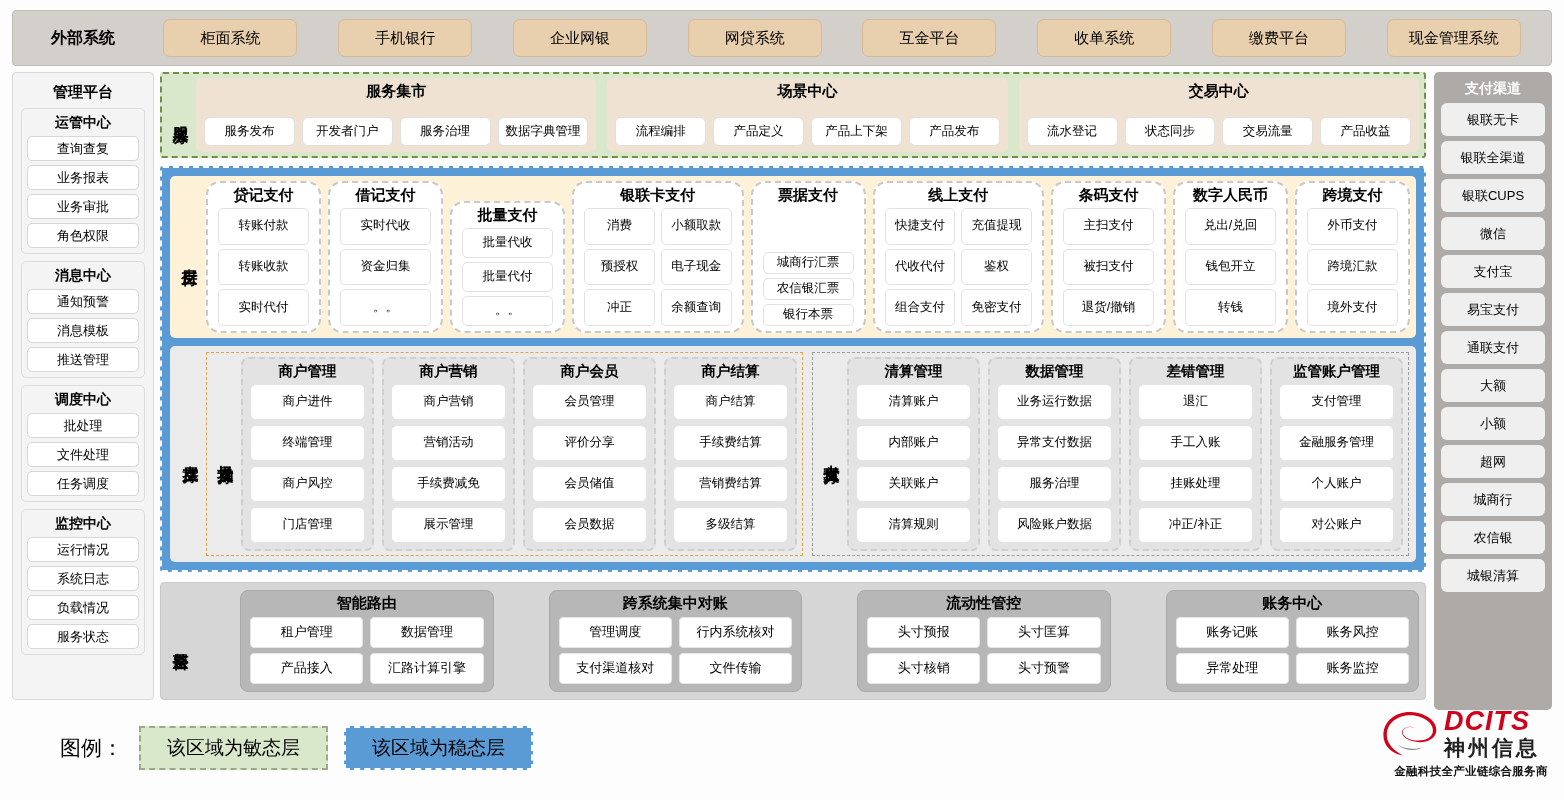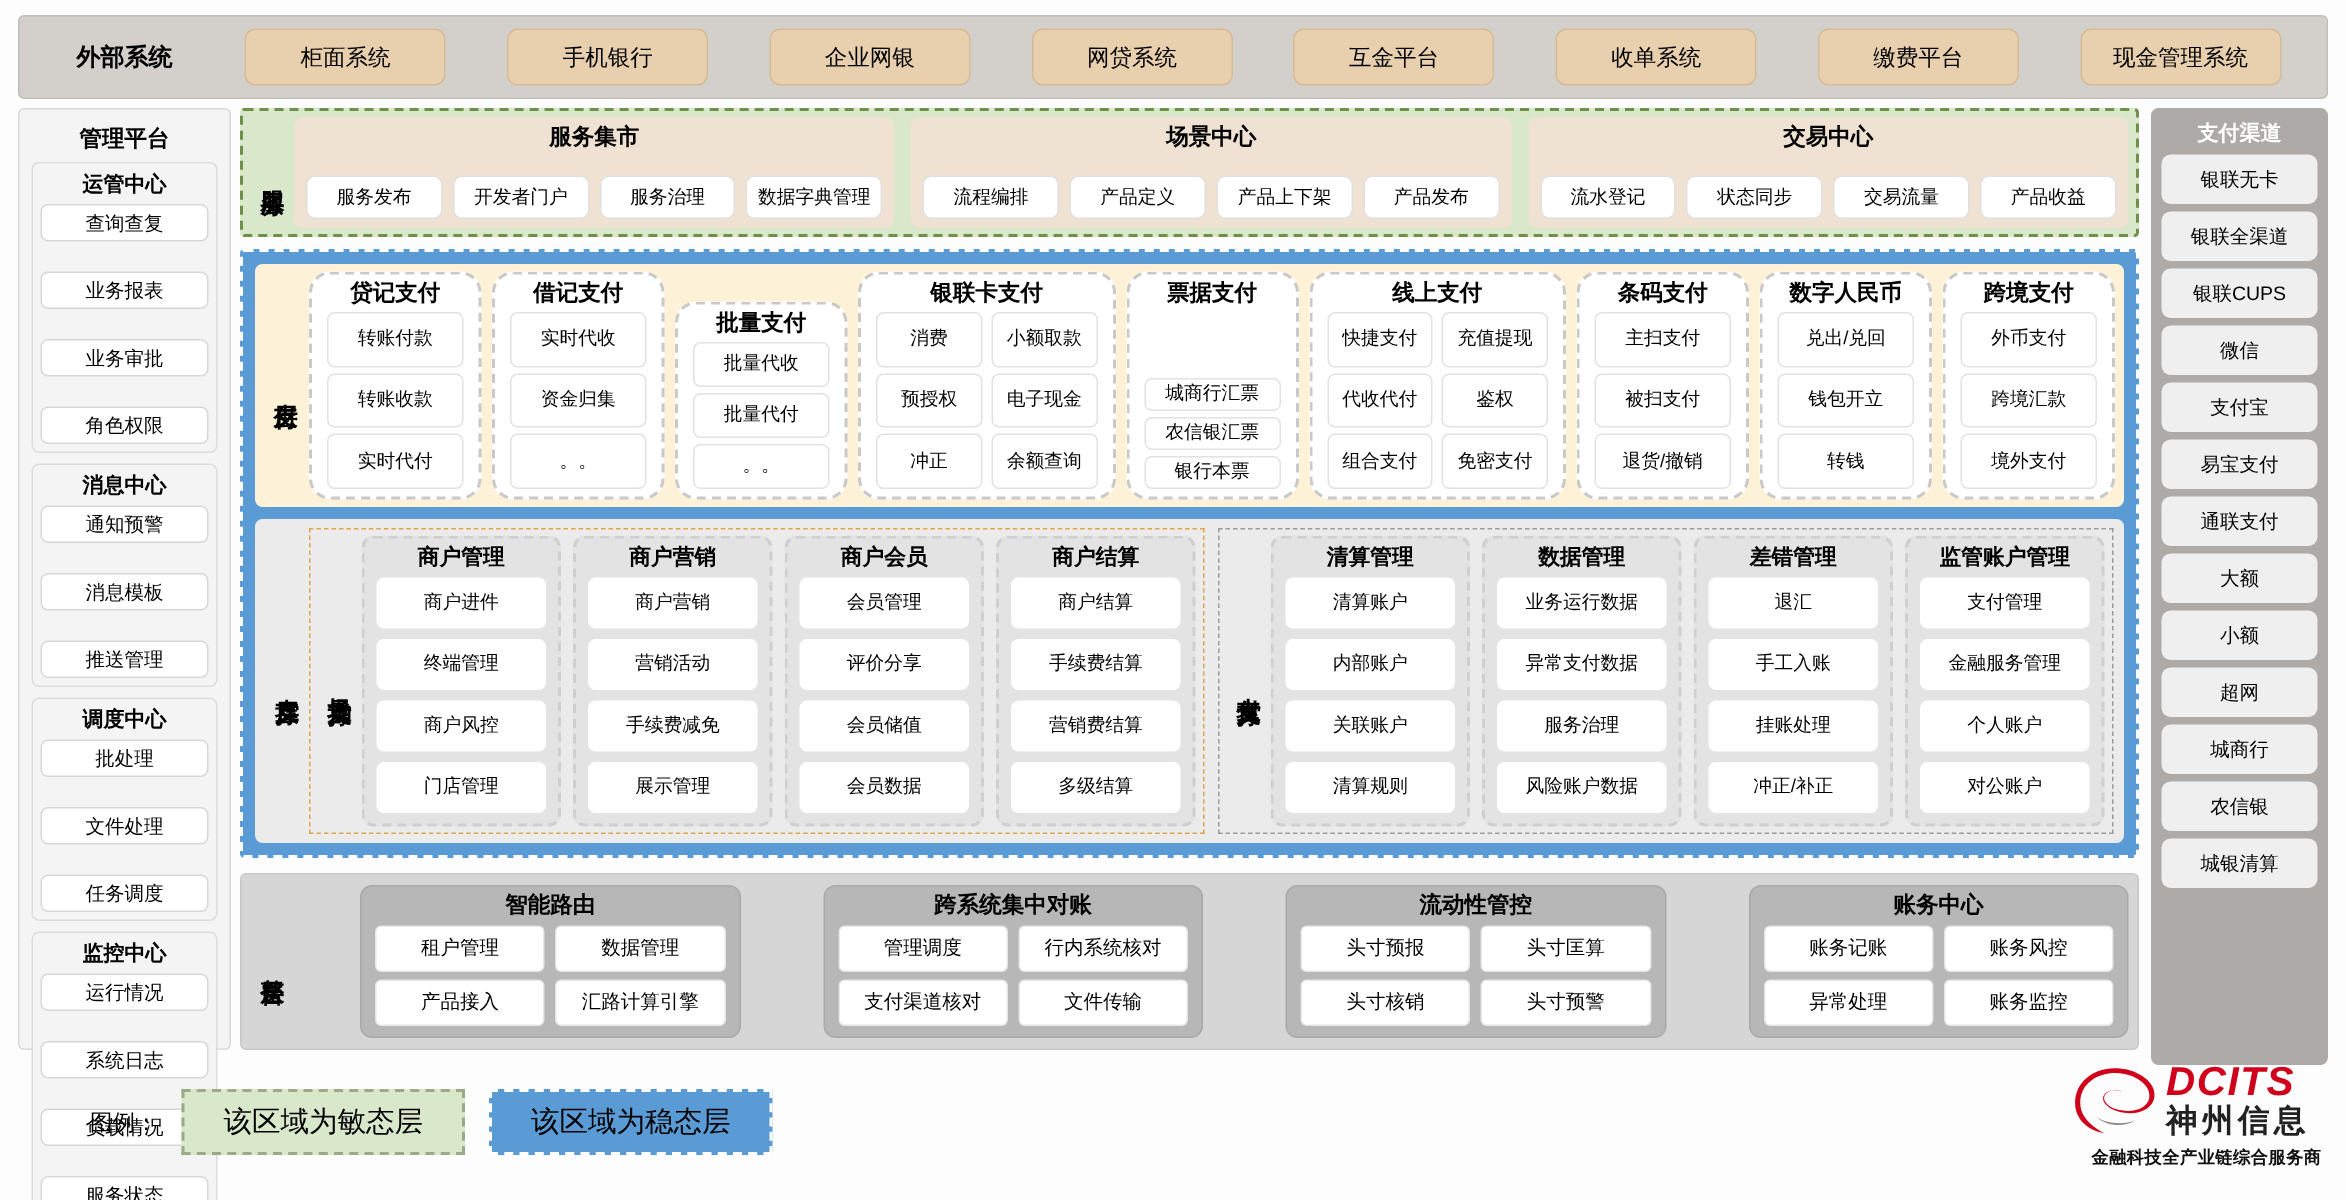--- a/index.html
+++ b/index.html
@@ -48,21 +48,21 @@
   }
   .mgmt-title { font-size: 15px; font-weight: bold; text-align: center; padding: 4px 0 6px; }
   .mgmt-group {
     border: 1px solid #dcdcdc; border-radius: 5px;
     background: #f4f4f4;
     padding: 3px 5px 5px; margin-bottom: 7px;
   }
   .mgmt-group-title { font-size: 14px; font-weight: bold; text-align: center; padding: 2px 0 4px; }
   .mgmt-item {
     background: #fff; border: 1px solid #d7d7d7; border-radius: 5px;
-    height: 25px; margin-bottom: 20px;
+    height: 25px; margin-bottom: 4px;
     display: flex; align-items: center; justify-content: center;
     font-size: 13px;
   }
   .mgmt-item:last-child { margin-bottom: 0; }
 
   
   .chan {
     position: absolute; left: 1434px; top: 72px;
     width: 118px; height: 638px;
     background: #adaaa7; border-radius: 5px;
@@ -90,21 +90,21 @@
     display: flex; align-items: center; justify-content: center;
     width: 26px; flex: 0 0 26px;
   }
   .agile-groups { flex: 1; display: flex; gap: 11px; height: 100%; padding-left: 3px; }
   .agile-card {
     background: #f0e2d2; border-radius: 6px;
     flex: 1; padding: 3px 8px 6px;
     display: flex; flex-direction: column;
   }
   .agile-card-title { font-size: 15px; font-weight: bold; text-align: center; padding: 1px 0 16px; }
-  .agile-chips { display: flex; justify-content: flex-start; gap: 7px; flex: 1; }
+  .agile-chips { display: flex; justify-content: flex-end; gap: 7px; flex: 1; }
   .agile-chips .chip { flex: 1; border-radius: 6px; border-color: #e0e0e0; font-size: 12.5px; }
 
   
   .stable {
     position: absolute; left: 160px; top: 166px;
     width: 1266px; height: 406px;
     background: #5b9bd5; border: 2px dashed #ffffff;
     border-radius: 3px;
     padding: 8px;
     display: flex; flex-direction: column; gap: 8px;
@@ -158,21 +158,21 @@
     background: #b7b7b7; border: 1px solid #a9a9a9; border-radius: 8px;
     flex: 1; padding: 2px 9px 7px; display: flex; flex-direction: column; margin-left: 43px;
   }
   .integ-card-title { font-size: 15px; font-weight: bold; text-align: center; padding: 1px 0 4px; }
   .integ-rows { display: flex; flex-direction: column; gap: 5px; flex: 1; }
   .integ-row { display: flex; gap: 7px; flex: 1; }
   .integ-rows .chip { flex: 1; border-radius: 4px; border-color: #e6e6e6; font-size: 13px; }
 
   
   .legend { position: absolute; left: 60px; top: 726px; display: flex; align-items: center; gap: 16px; }
-  .legend-label { font-size: 15px; }
+  .legend-label { font-size: 21px; }
   .legend-box {
     height: 44px; display: flex; align-items: center; justify-content: center;
     font-size: 19px; padding: 0 26px;
   }
   .legend-agile { background: #d9e7cb; border: 2px dashed #9aaa86; }
   .legend-stable { background: #5b9bd5; border: 2px dashed #ffffff; }
 
   
   .logo { position: absolute; left: 1382px; top: 708px; width: 178px; height: 86px; }
   .logo-row { display: flex; align-items: center; gap: 4px; }

